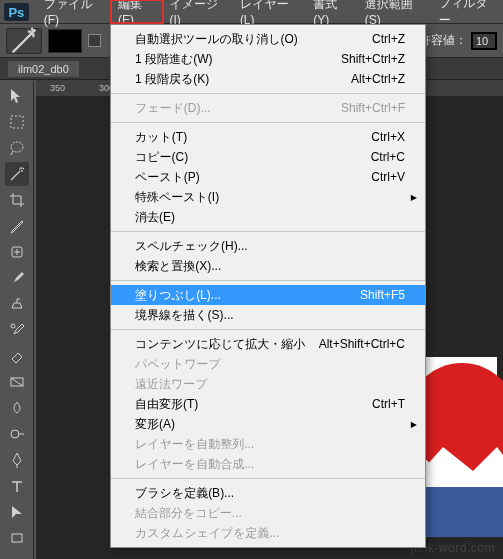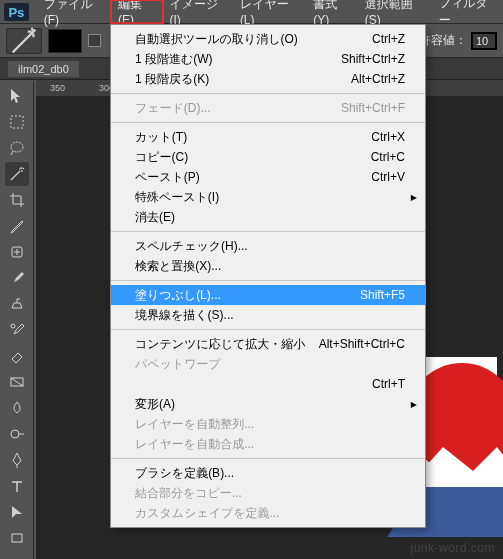--- a/index.html
+++ b/index.html
@@ -444,21 +444,25 @@
     </div>
     <div class="dd-sep"></div>
     <div class="dd-group">
       <div class="dd-item">
         <span class="dd-label">コンテンツに応じて拡大・縮小</span>
         <span class="dd-short">Alt+Shift+Ctrl+C</span>
       </div>
       <div class="dd-item disabled">
         <span class="dd-label">パペットワープ</span>
       </div>
-      <div class="dd-item">
+      <div class="dd-item disabled">
+        <span class="dd-label">遠近法ワープ</span>
+      </div>
+      <div class="dd-item">
+        <span class="dd-label">自由変形(T)</span>
         <span class="dd-short">Ctrl+T</span>
       </div>
       <div class="dd-item dd-sub">
         <span class="dd-label">変形(A)</span>
       </div>
       <div class="dd-item disabled">
         <span class="dd-label">レイヤーを自動整列...</span>
       </div>
       <div class="dd-item disabled">
         <span class="dd-label">レイヤーを自動合成...</span>

